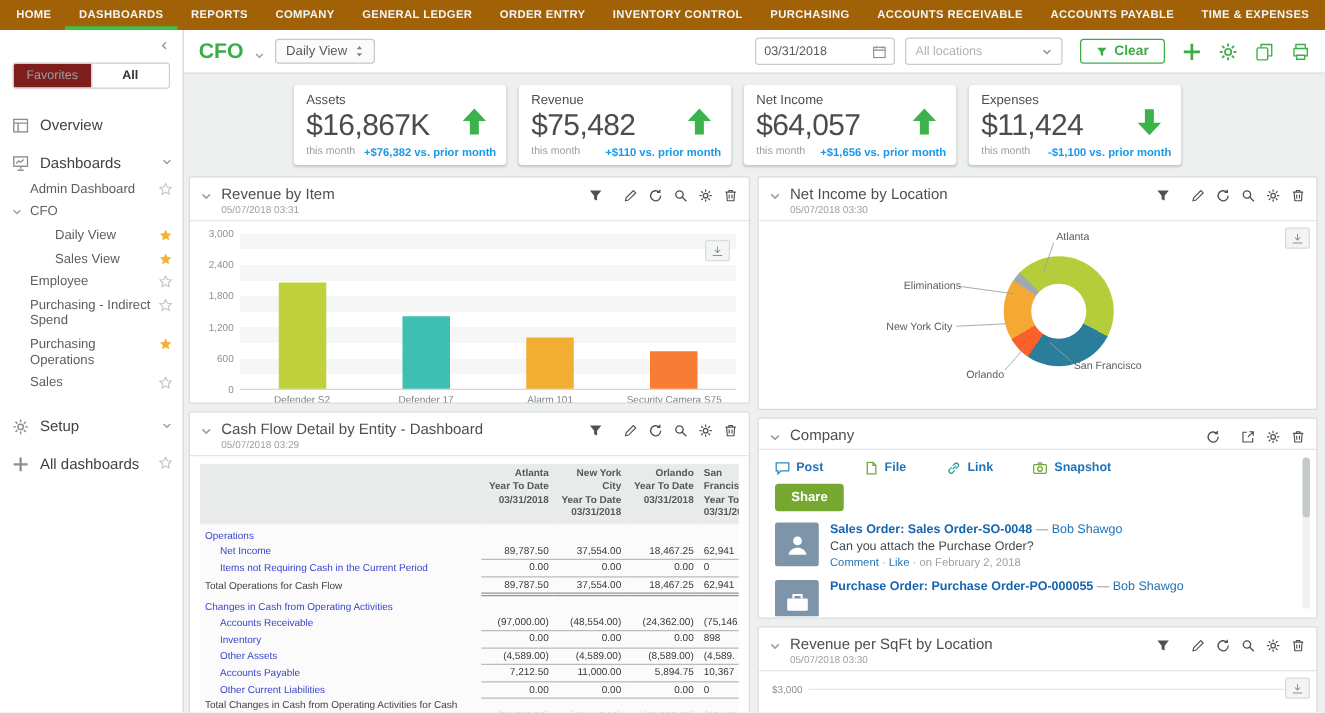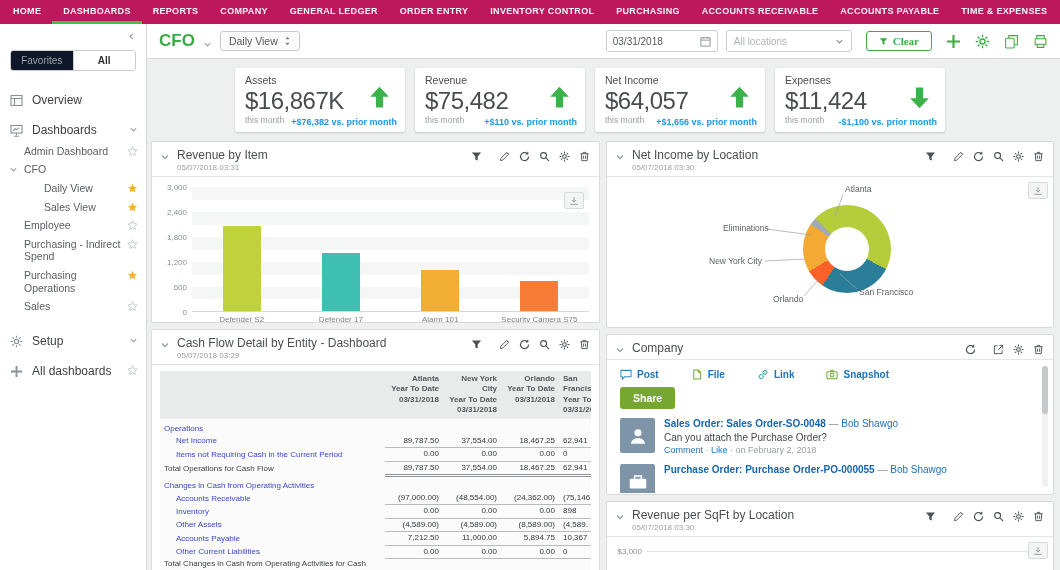--- a/index.html
+++ b/index.html
@@ -1,31 +1,31 @@
 <!DOCTYPE html>
 <html><head>
 <meta charset="utf-8">
 <style>
   *{margin:0;padding:0;box-sizing:border-box}
   html,body{width:1060px;height:570px;overflow:hidden;background:#eef0f0;
     font-family:"Liberation Sans","DejaVu Sans",sans-serif;color:#3f4245}
   svg{display:block}
   
-  .topnav{height:24px;background:#be185d;display:flex;align-items:stretch;padding-left:2px}
+  .topnav{height:24px;background:#a16207;display:flex;align-items:stretch;padding-left:2px}
   .nav-item{display:flex;align-items:center;padding:0 11px;font-size:9px;font-weight:bold;
     color:#f2f5f7;letter-spacing:.3px;border-bottom:3px solid transparent;cursor:pointer;white-space:nowrap}
   .nav-item.active{border-bottom-color:#3dc24e}
   
   .content{display:flex;height:546px}
   
   .sidebar{width:147px;background:#fff;border-right:1px solid #d5d8d8;position:relative;flex:none;padding-top:4px}
   .sb-collapse{position:absolute;top:8px;right:10px;color:#9aa0a3;cursor:pointer}
   .sb-collapse svg{width:9px;height:9px}
   .sb-tabs{display:flex;margin:22px 10px 18px 10px;border:1px solid #c9cccc;border-radius:3px;overflow:hidden}
-  .sb-tab{flex:1;text-align:center;font-size:10px;padding:4px 0;background:#0f172a;color:#9aa0a3;cursor:pointer}
+  .sb-tab{flex:1;text-align:center;font-size:10px;padding:4px 0;background:#7f1d1d;color:#9aa0a3;cursor:pointer}
   .sb-tab.active{background:#fff;color:#2f3234;font-weight:bold;border-left:1px solid #c9cccc}
   .sb-item{display:flex;align-items:flex-start;padding:4px 8px 4px 10px;font-size:12px;color:#3f4245;cursor:pointer;line-height:1.2}
   .sb-item.lv1{font-size:10.5px;color:#5a5e60;padding-left:24px;padding-top:3px;padding-bottom:3px}
   .sb-item.lv2{font-size:10.5px;color:#5a5e60;padding-left:44px;padding-top:3px;padding-bottom:3px}
   .sb-item.gap{margin-top:8px}
   .sb-item.l0gap{margin-top:14px}
   .sb-ico{width:13px;height:13px;margin-right:9px;color:#8a9093;flex:none;margin-top:1px}
   .sb-ico svg{width:100%;height:100%}
   .sb-label{flex:1}
   .sb-star{width:11px;height:11px;flex:none;margin-left:4px;margin-top:1px}
@@ -44,21 +44,21 @@
   .view-btn .ud{width:7px;height:10px;color:#7d8385}
   .view-btn .ud svg{width:7px;height:10px}
   .spacer{flex:1}
   .date-field{display:flex;align-items:center;justify-content:space-between;width:112px;height:22px;
     border:1px solid #c9cccc;border-radius:3px;background:#fff;font-size:10px;color:#55585a;padding:0 6px}
   .date-field .ci{width:11px;height:11px;color:#8a9093}.date-field .ci svg{width:11px;height:11px}
   .loc-field{display:flex;align-items:center;justify-content:space-between;width:126px;height:22px;
     border:1px solid #c9cccc;border-radius:3px;background:#fff;font-size:10px;color:#aeb3b5;padding:0 7px}
   .loc-field .ci{width:9px;height:9px;color:#8a9093}.loc-field .ci svg{width:9px;height:9px}
   .clear-btn{display:flex;align-items:center;gap:5px;border:1.5px solid #3aad46;background:#fff;border-radius:3px;
-    color:#3aad46;font-size:11px;font-weight:bold;padding:3px 12px;margin-left:6px;cursor:pointer;font-family:Liberation Serif, serif}
+    color:#3aad46;font-size:11px;font-weight:bold;padding:3px 12px;margin-left:6px;cursor:pointer;font-family:Liberation Sans, sans-serif}
   .clear-btn .ci{width:9px;height:9px}.clear-btn .ci svg{width:9px;height:9px}
   .tb-ic{width:15px;height:15px;color:#3aad46;cursor:pointer;margin-left:6px}
   .tb-ic svg{width:15px;height:15px}
   
   .kpi-row{display:flex;gap:10px;padding:9px 10px 7px 88px;flex:none}
   .kpi{width:170px;height:64px;background:#fff;border-radius:3px;box-shadow:0 1px 2px rgba(40,50,60,.22);
     padding:6px 10px;position:relative}
   .kpi-title{font-size:10.5px;color:#4a4d4f}
   .kpi-value{font-size:24px;color:#4a4d4f;letter-spacing:-.5px;margin-top:1px}
   .kpi-period{font-size:8.5px;color:#9aa0a3;margin-top:0px}

